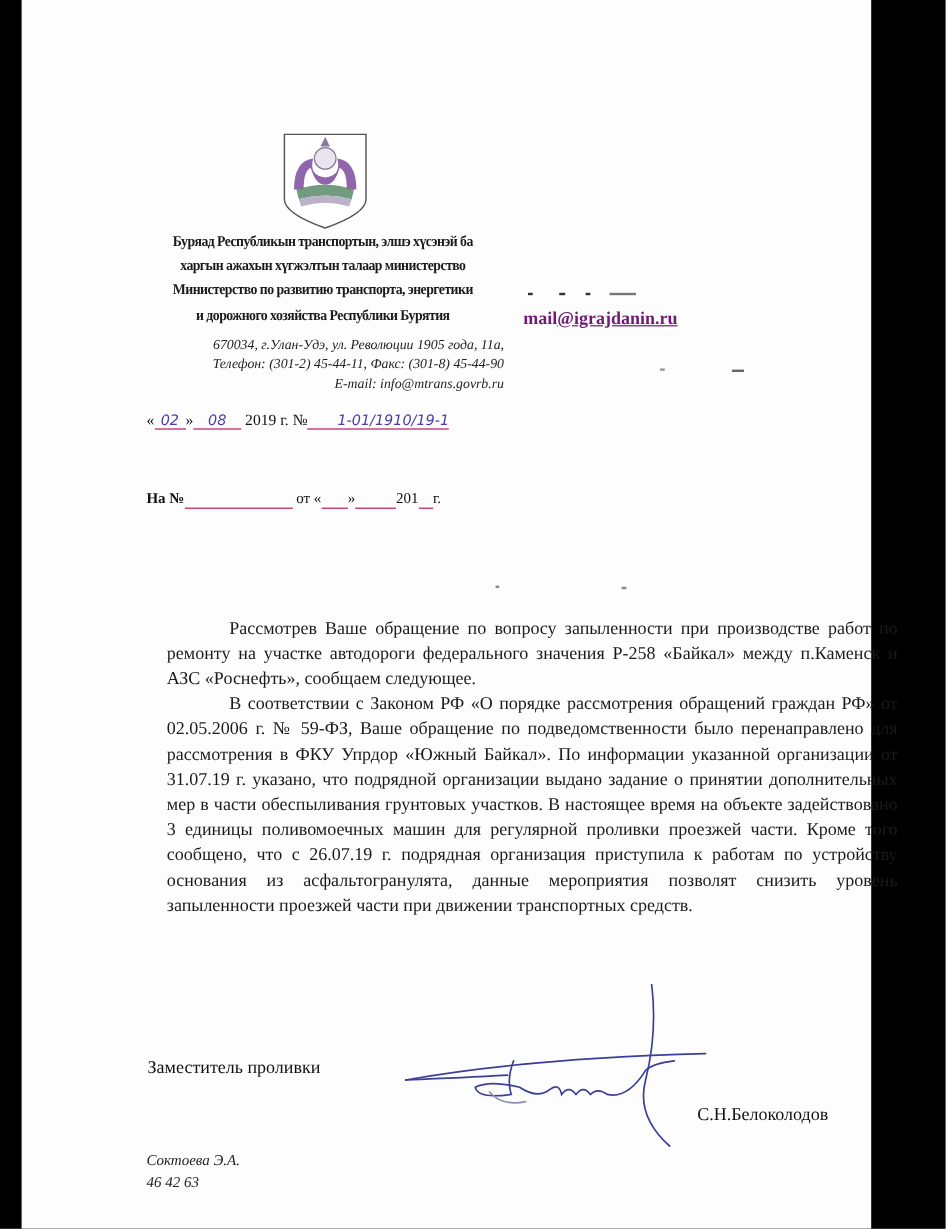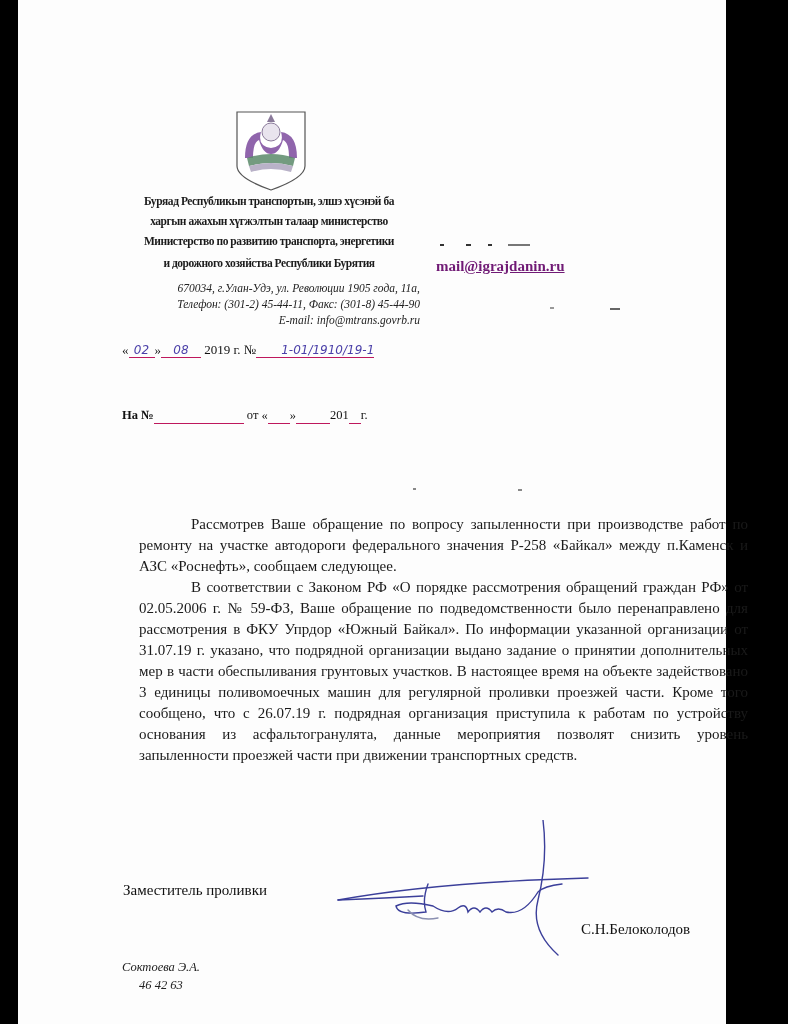--- a/index.html
+++ b/index.html
@@ -34,21 +34,21 @@
   }
   .email .u { text-decoration: underline; }
   .body-text {
     left: 121px; width: 609px; font-size: 15px; line-height: 21px;
     text-align: justify; color: #1a1a1a;
   }
   .body-text p { margin: 0; text-indent: 52px; }
   .sig-title { left: 105px; top: 882px; font-size: 15px; }
   .sig-name { left: 563px; top: 889px; font-size: 15px; margin-top: 32px; }
   .sig { left: 300px; top: 820px; width: 300px; height: 140px; }
-  .exec { left: 104px; top: 958px; font-size: 12.5px; font-style: italic; line-height: 18px; color: #222; text-align: center; }
+  .exec { left: 104px; top: 958px; font-size: 12.5px; font-style: italic; line-height: 18px; color: #222; }
   .speck { position: absolute; background: #333; height: 2px; }
 </style>
 </head>
 <body>
 
 <div class="page">
 
   <svg class="abs emblem" viewBox="0 0 80 84">
     <path d="M6 4 H74 V58 Q74 70 40 82 Q6 70 6 58 Z" fill="#fff" stroke="#555" stroke-width="1.2"></path>
     <path d="M36 14 L40 6 L44 14 Z" fill="#8a7a9a"></path>

